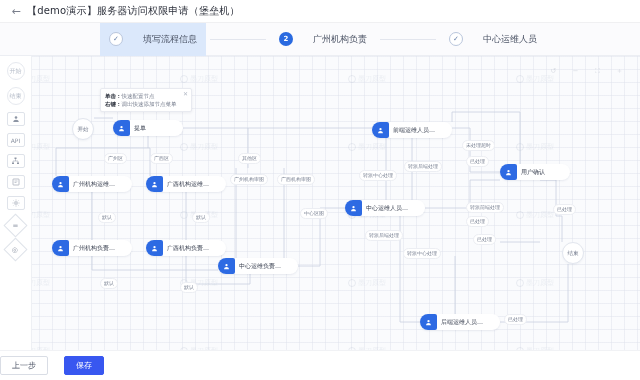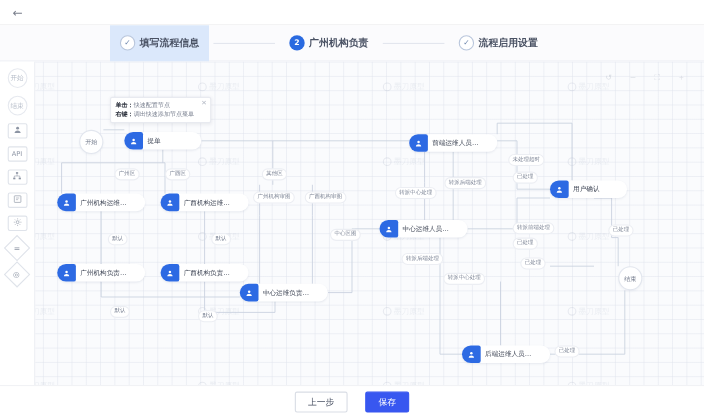--- a/index.html
+++ b/index.html
@@ -31,21 +31,21 @@
   }
   .step { display:flex; align-items:center; height:33px; padding:0 9px; position:relative; }
   .step.active { background:#dbe8fb; }
   .step-circle {
     width:14px; height:14px; border-radius:50%;
     display:flex; align-items:center; justify-content:center;
     font-size:7px; flex:0 0 auto;
   }
   .step-circle.done { border:1px solid #b9c6dc; color:#6d86ad; background:#fff; }
   .step-circle.num  { background:#2a6ae0; color:#fff; font-weight:bold; }
-  .step-label { font-size:9px; color:#4a5264; margin-left:4px; white-space:nowrap;font-weight:bold; }
+  .step-label { font-size:9px; color:#4a5264; margin-left:20px; white-space:nowrap; }
   .step-line { width:56px; height:1px; background:#e3e6ee; margin:0 4px; }
   .steps-spacer { flex:1; }
 
   
   .canvas {
     position:absolute; left:0; top:56px; width:640px; height:324px;
     background:#fafbfd; overflow:hidden;
   }
   .grid {
     position:absolute; inset:0;
@@ -146,53 +146,54 @@
     line-height:7px;
   }
 
   
   svg.edges { position:absolute; left:0; top:0; width:640px; height:324px; z-index:1; }
   svg.edges path, svg.edges line { stroke:#c9d1df; stroke-width:.8; fill:none; }
 
   
   .footer {
     position:absolute; left:0; bottom:0; width:640px; height:30px;
-    background:#ffffff; display:flex; align-items:center; justify-content:center;
+    background:#ffffff; display:flex; align-items:center; justify-content:flex-start;
     gap:16px; z-index:9; border-top:1px solid #f1f2f5;
   }
   .btn {
     font-size:8px; padding:3px 11px; border-radius:2px; cursor:pointer;
     border:1px solid #d9dde5; background:#fff; color:#4a5264;
   }
   .btn.primary { background:#3857f0; border-color:#3857f0; color:#fff; }
 </style>
 </head>
 <body>
 
 <div id="app">
 
   <div class="titlebar">
     <div class="back-arrow">←</div>
+    <div class="title-text">【demo演示】服务器访问权限申请（堡垒机）</div>
   </div>
 
   <div class="steps">
     <div style="width:100px"></div>
     <div class="step active">
       <div class="step-circle done">✓</div>
       <div class="step-label">填写流程信息</div>
     </div>
     <div class="step-line"></div>
     <div class="step">
       <div class="step-circle num">2</div>
       <div class="step-label">广州机构负责</div>
     </div>
     <div class="step-line"></div>
     <div class="step">
       <div class="step-circle done">✓</div>
-      <div class="step-label">流程启用设置</div>
+      <div class="step-label">中心运维人员</div>
     </div>
     <div class="steps-spacer"></div>
   </div>
 
   <div class="canvas">
     <div class="grid"></div>
     <div id="wm-layer">
         <div class="wm" style="left: 12px; top: 18px;">
           <span class="wmc"></span>
           <span>墨刀原型</span>

